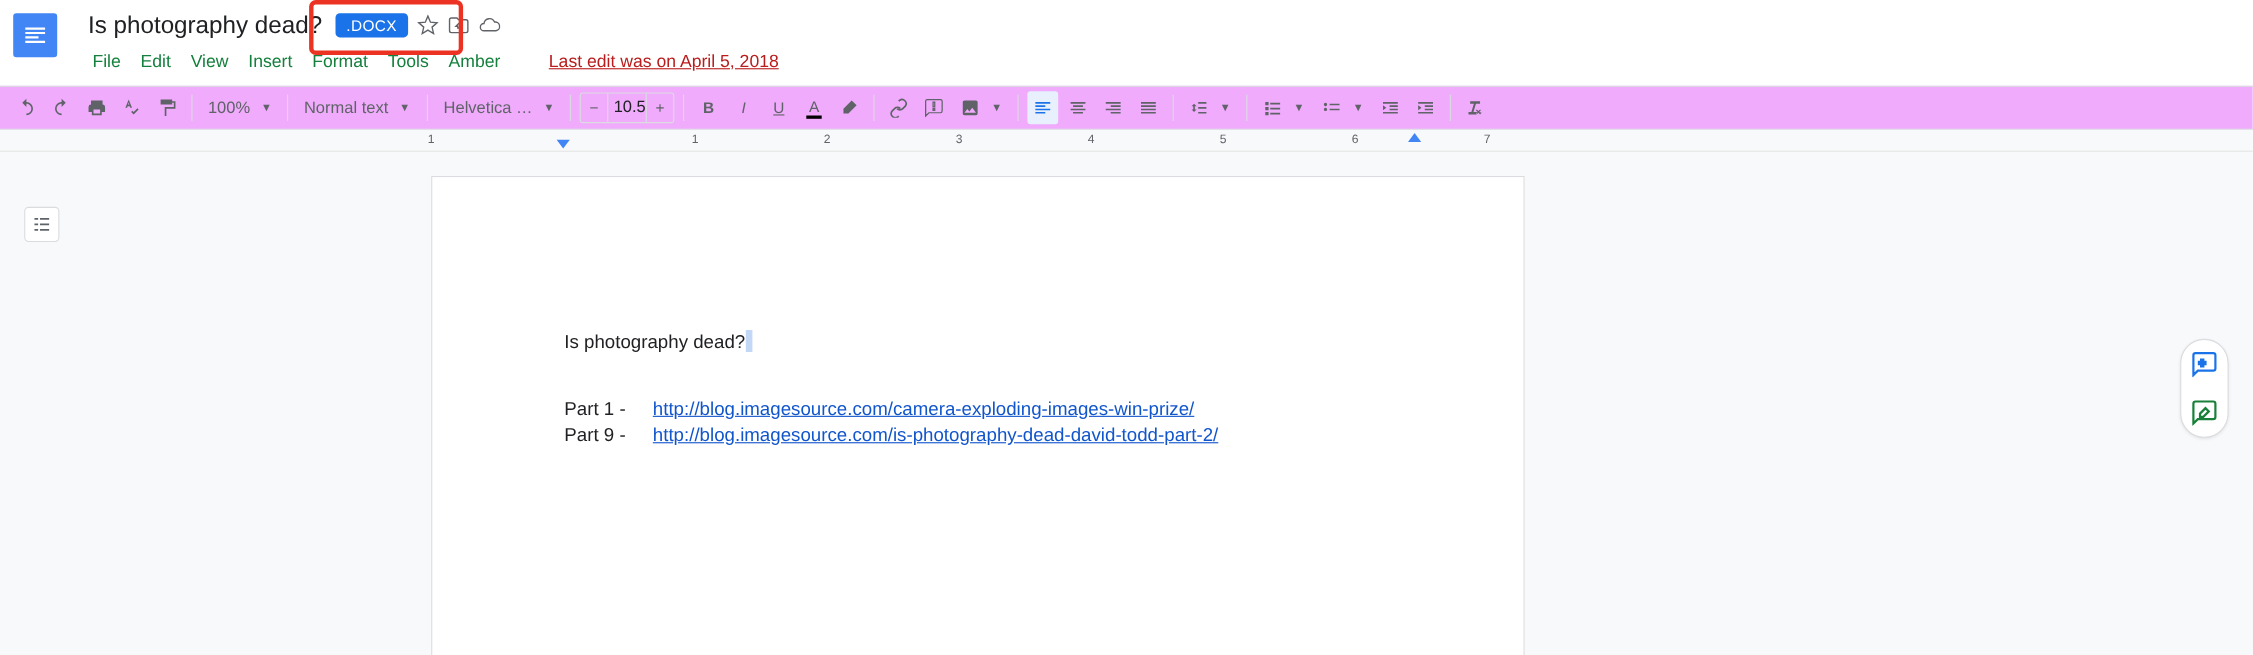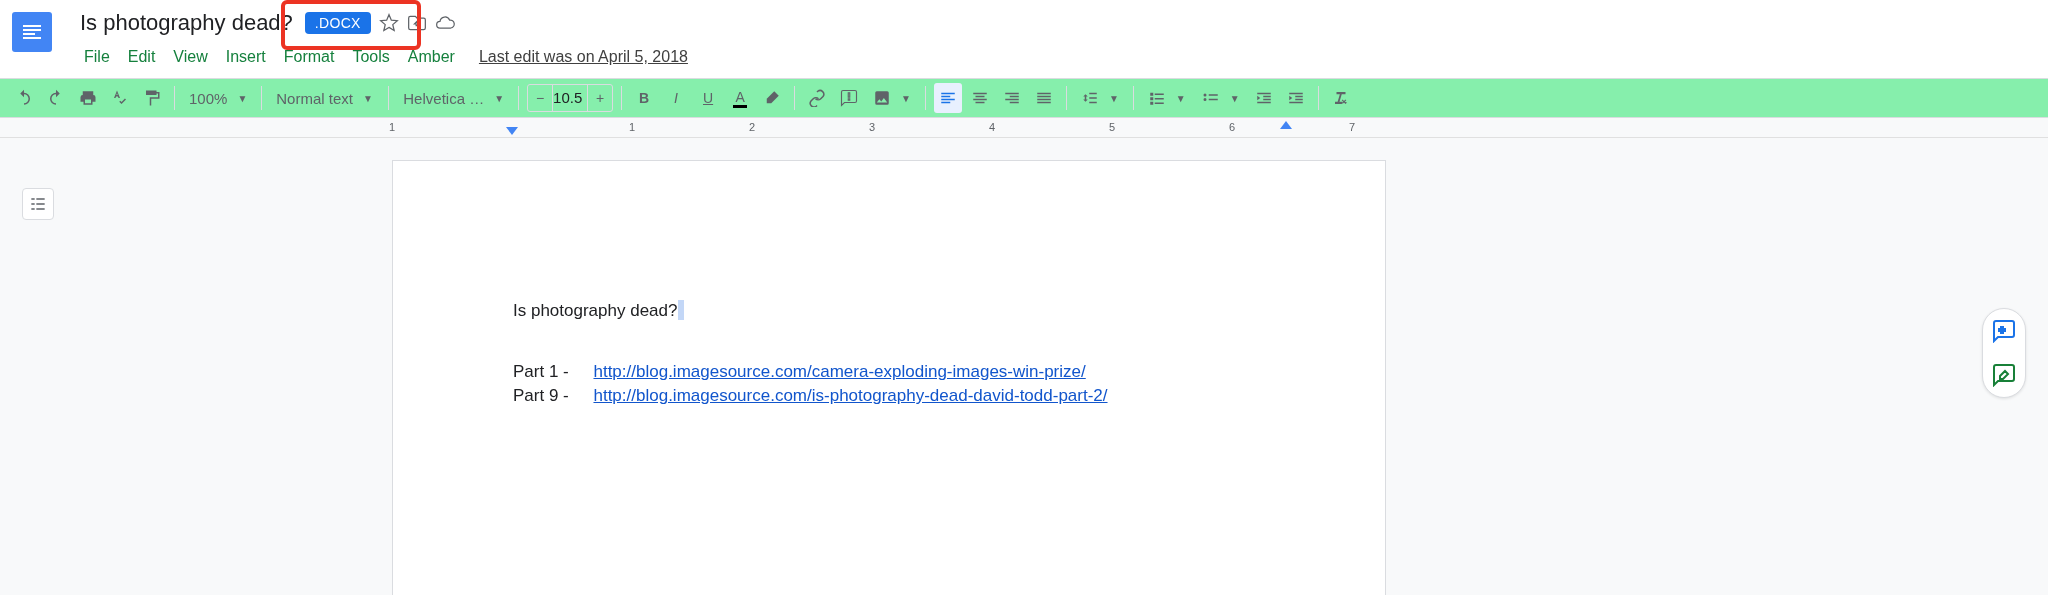--- a/index.html
+++ b/index.html
@@ -9,31 +9,31 @@
 .logo svg { width: 24px; height: 24px; fill: #fff; }
 .title-area { flex: 1; }
 .title-row { display: flex; align-items: center; gap: 8px; position: relative; }
 .doc-title { font-size: 22px; color: #202124; padding: 2px 4px; }
 .docx-badge { background: #1a73e8; color: #fff; font-size: 14px; font-weight: 500; padding: 3px 10px; border-radius: 4px; letter-spacing: 0.3px; }
 .highlight-box { position: absolute; border: 4px solid #ec3323; border-radius: 6px; left: 205px; top: -8px; width: 140px; height: 50px; pointer-events: none; }
 .title-icon { width: 20px; height: 20px; color: #5f6368; display: inline-flex; align-items: center; justify-content: center; cursor: pointer; }
 .title-icon svg { width: 20px; height: 20px; fill: currentColor; }
 .menu-row { display: flex; align-items: center; gap: 2px; margin-top: 6px; font-size: 16px; }
 .menu-item { padding: 4px 8px; cursor: pointer; color: #15803d; border-radius: 4px; }
-.last-edit { color: #404040; text-decoration: underline; margin-left: 14px; font-size: 16px; cursor: pointer; }
-.toolbar { border-top: 1px solid #dadce0; border-bottom: 1px solid #dadce0; margin-top: 8px; padding: 4px 10px; display: flex; align-items: center; gap: 4px; background: #86efac; }
+.last-edit { color: #b91c1c; text-decoration: underline; margin-left: 34px; font-size: 16px; cursor: pointer; }
+.toolbar { border-top: 1px solid #dadce0; border-bottom: 1px solid #dadce0; margin-top: 8px; padding: 4px 10px; display: flex; align-items: center; gap: 4px; background: #f0abfc; }
 .tbtn { min-width: 28px; height: 30px; display: inline-flex; align-items: center; justify-content: center; color: #5f6368; cursor: pointer; border-radius: 3px; padding: 0 4px; font-size: 14px; }
 .tbtn.active { background: #e8f0fe; color: #1a73e8; }
 .tbtn svg { width: 18px; height: 18px; fill: currentColor; }
 .tsep { width: 1px; height: 24px; background: #dadce0; margin: 0 4px; }
 .tsel { display: inline-flex; align-items: center; color: #5f6368; font-size: 15px; padding: 0 6px; height: 30px; cursor: pointer; gap: 4px; }
 .tsel .caret { font-size: 10px; color: #5f6368; margin-left: 6px; }
 .font-size-box { display: inline-flex; align-items: center; border: 1px solid #dadce0; border-radius: 3px; height: 28px; }
 .font-size-box .tbtn { min-width: 24px; height: 26px; }
-.font-size-val { width: 36px; text-align: left; font-size: 15px; color: #202124; border-left: 1px solid #dadce0; border-right: 1px solid #dadce0; height: 26px; line-height: 26px; }
+.font-size-val { width: 36px; text-align: right; font-size: 15px; color: #202124; border-left: 1px solid #dadce0; border-right: 1px solid #dadce0; height: 26px; line-height: 26px; }
 .ruler { height: 20px; background: #f8f9fa; border-bottom: 1px solid #e0e0e0; position: relative; font-size: 11px; color: #5f6368; }
 .ruler-inner { position: absolute; left: 392px; right: 0; top: 0; height: 100%; }
 .tick-label { position: absolute; top: 3px; transform: translateX(-50%); }
 .indent-marker { position: absolute; top: 9px; width: 0; height: 0; }
 .indent-down { border-left: 6px solid transparent; border-right: 6px solid transparent; border-top: 8px solid #4285f4; }
 .indent-up { border-left: 6px solid transparent; border-right: 6px solid transparent; border-bottom: 8px solid #4285f4; top: 3px; }
 .workspace { background: #f8f9fa; height: 480px; position: relative; overflow: hidden; }
 .outline-btn { position: absolute; left: 22px; top: 50px; width: 32px; height: 32px; border: 1px solid #dadce0; border-radius: 4px; display: flex; align-items: center; justify-content: center; color: #5f6368; background: #fff; cursor: pointer; }
 .outline-btn svg { width: 20px; height: 20px; fill: currentColor; }
 .page { position: absolute; left: 392px; top: 22px; width: 994px; background: #fff; border: 1px solid #dadce0; min-height: 500px; padding: 120px 120px 0 120px; }

